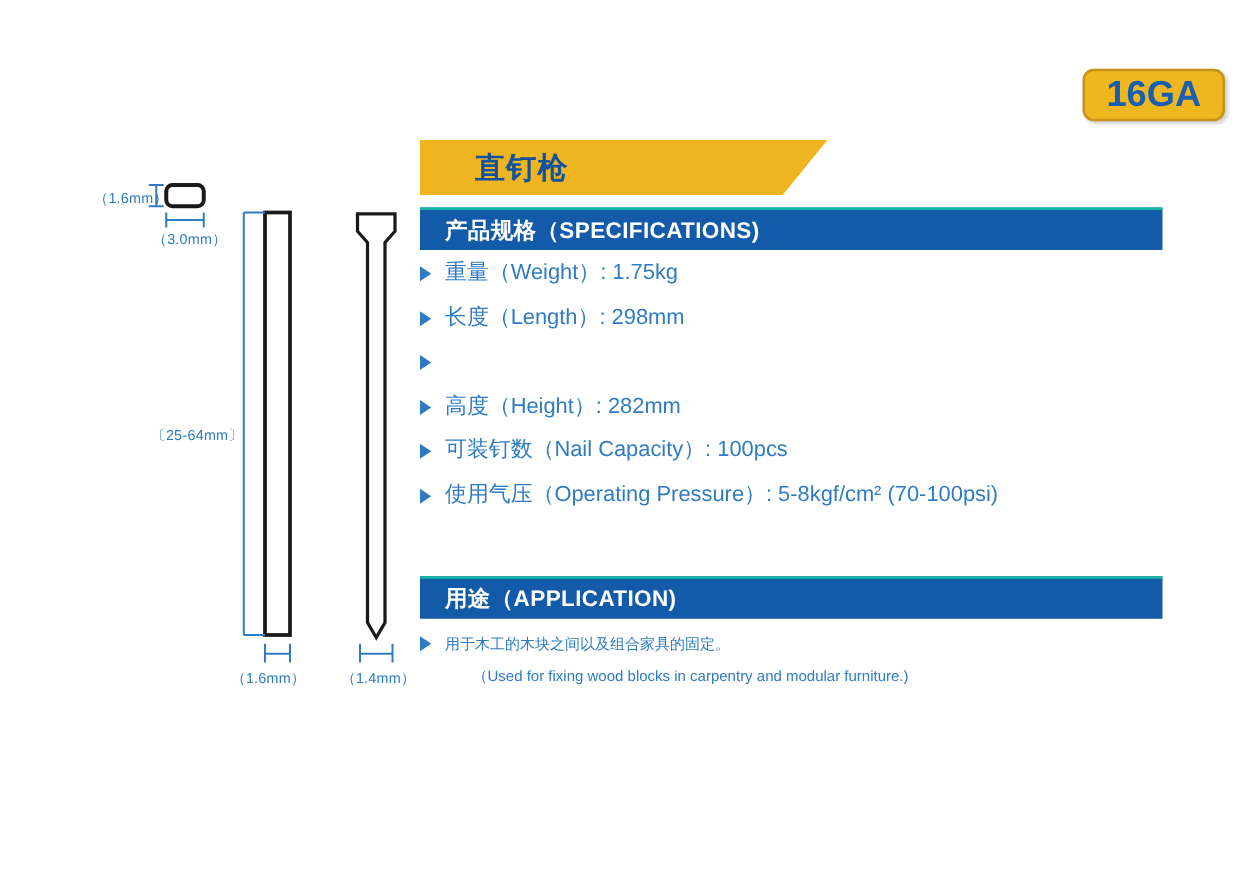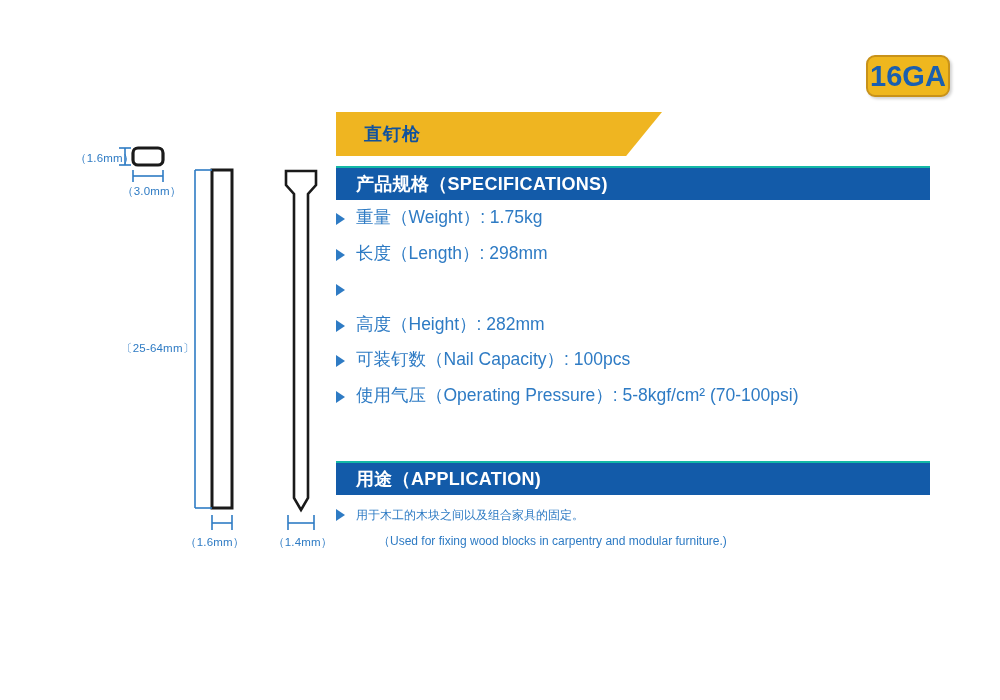--- a/index.html
+++ b/index.html
@@ -14,21 +14,21 @@
     overflow: hidden;
     font-family: "Liberation Sans", "DejaVu Sans", sans-serif;
     -webkit-font-smoothing: antialiased;
   }
 
   
   .ga-badge {
     position: absolute;
     left: 866px;
     top: 55px;
-    width: 84px;
+    width: 114px;
     height: 42px;
     background: #EFB71E;
     border: 2px solid #C8921A;
     border-radius: 9px;
     box-sizing: border-box;
     display: flex;
     align-items: center;
     justify-content: center;
     box-shadow: 2px 2px 3px rgba(0,0,0,0.18);
   }
@@ -48,23 +48,23 @@
     width: 326px;
     height: 44px;
     background: #EFB521;
     -webkit-clip-path: polygon(0 0, 100% 0, 89% 100%, 0 100%);
     clip-path: polygon(0 0, 100% 0, 89% 100%, 0 100%);
     display: flex;
     align-items: center;
   }
   .title-banner-text {
     color: #11529E;
-    font-size: 18px;
+    font-size: 24px;
     font-weight: bold;
-    padding-left: 28px;
+    padding-left: 44px;
     letter-spacing: 1px;
   }
 
   
   .section-bar {
     position: absolute;
     left: 336px;
     width: 594px;
     height: 34px;
     background: #135BA9;

